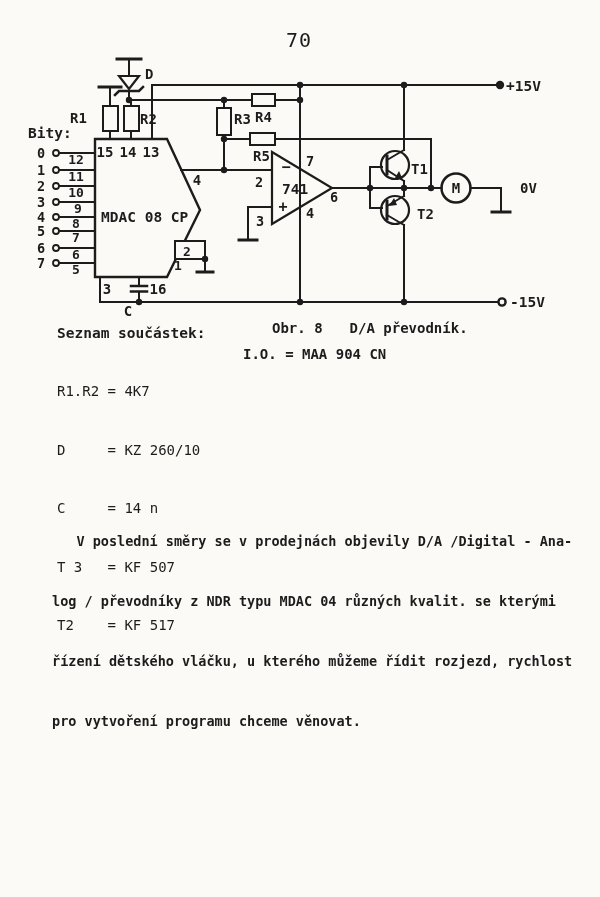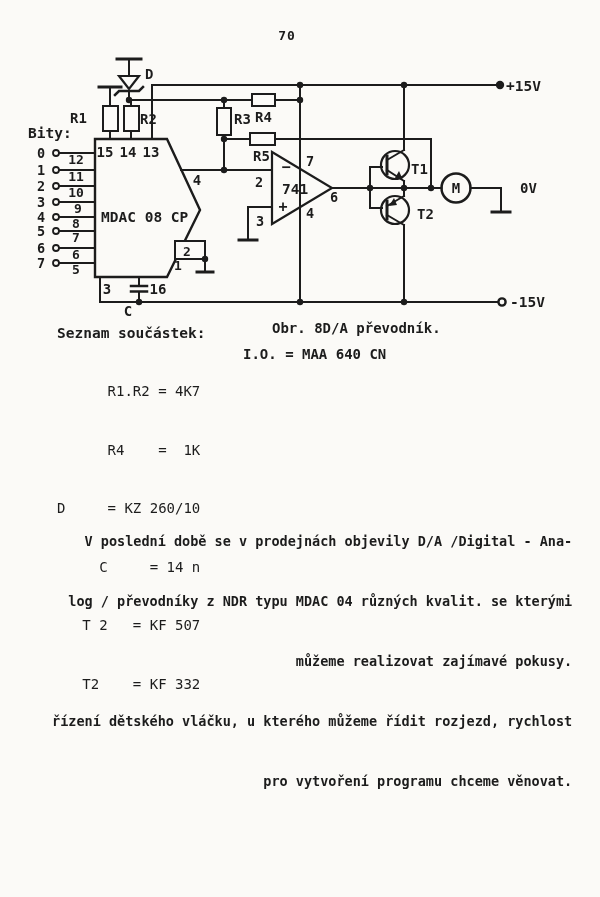--- a/index.html
+++ b/index.html
@@ -3,44 +3,44 @@
 <meta charset="utf-8">
 <style>
   html,body{margin:0;padding:0;}
   body{
     width:600px;height:897px;position:relative;overflow:hidden;
     background:#fbfaf7;
     font-family:"DejaVu Sans Mono","Liberation Mono",monospace;
     color:#1c1c1c;
   }
   .page{position:absolute;inset:0;}
-  .abs{position:absolute;white-space:pre;text-align:right;}
+  .abs{position:absolute;white-space:pre;}
   .page-num{
-    left:262px;top:28px;width:50px;text-align:center;
-    font-size:13px;font-weight:700;letter-spacing:1px;
+    left:262px;top:28px;width:50px;text-align:right;
+    font-size:20px;font-weight:400;letter-spacing:1px;
   }
   svg.schem{position:absolute;left:0;top:0;}
   svg text{
     font-family:"DejaVu Sans Mono","Liberation Mono",monospace;
     font-weight:700;fill:#1c1c1c;
   }
   .t13{font-size:13px}
   .t135{font-size:13.5px}
   .t14{font-size:14px}
   .t145{font-size:14.5px}
   .t15{font-size:15px}
   .mid{text-anchor:middle}
   g.wire{stroke:#1c1c1c;stroke-width:2;fill:none;stroke-linecap:square}
   g.wire .w25{stroke-width:2.5}
   g.wire .w3{stroke-width:3}
   g.wire rect{fill:#fbfaf7}
   g.wire .comp{stroke-width:2.2}
   g.dots circle,g.dots path{fill:#1c1c1c;stroke:none}
   .caption-row{
-    left:272px;top:320px;display:flex;
+    left:272px;top:320px;display:flex;gap:27px;
     font-size:14px;font-weight:700;line-height:16px;
   }
   .io-line{left:243px;top:346px;font-size:14px;font-weight:700;line-height:16px;}
   .parts-header{left:57px;top:325px;font-size:14.5px;font-weight:700;line-height:17px;}
   .parts-list{left:57px;top:343px;font-size:14px;font-weight:400;line-height:19.5px;}
   .body-text{left:52px;top:491px;font-size:13.5px;font-weight:700;line-height:20px;}
 </style>
 </head>
 <body>
 
@@ -225,36 +225,34 @@
 
     <text class="t145" x="506" y="91">+15V</text>
     <text class="t145" x="510" y="307">-15V</text>
     <text class="t14" x="520" y="193">0V</text>
   </svg>
 
   <div class="abs caption-row">
     <span>Obr. 8</span>
     <span>D/A převodník.</span>
   </div>
-  <div class="abs io-line">I.O. = MAA 640 CN</div>
+  <div class="abs io-line">I.O. = MAA 904 CN</div>
 
   <div class="abs parts-header">Seznam součástek:</div>
   <div class="abs parts-list">
     <div>R1.R2 = 4K7</div>
-    <div>R4    =  1K</div>
     <div>D     = KZ 260/10</div>
     <div>C     = 14 n</div>
-    <div>T 2   = KF 507</div>
-    <div>T2    = KF 332</div>
+    <div>T 3   = KF 507</div>
+    <div>T2    = KF 517</div>
   </div>
 
   <div class="abs body-text">
-    <div>   V poslední době se v prodejnách objevily D/A /Digital - Ana-</div>
+    <div>   V poslední směry se v prodejnách objevily D/A /Digital - Ana-</div>
     <div>log / převodníky z NDR typu MDAC 04 různých kvalit. se kterými</div>
-    <div>můžeme realizovat zajímavé pokusy.</div>
     <div>řízení dětského vláčku, u kterého můžeme řídit rozjezd, rychlost</div>
     <div>pro vytvoření programu chceme věnovat.</div>
     
     
     
     
     
     
     
     

